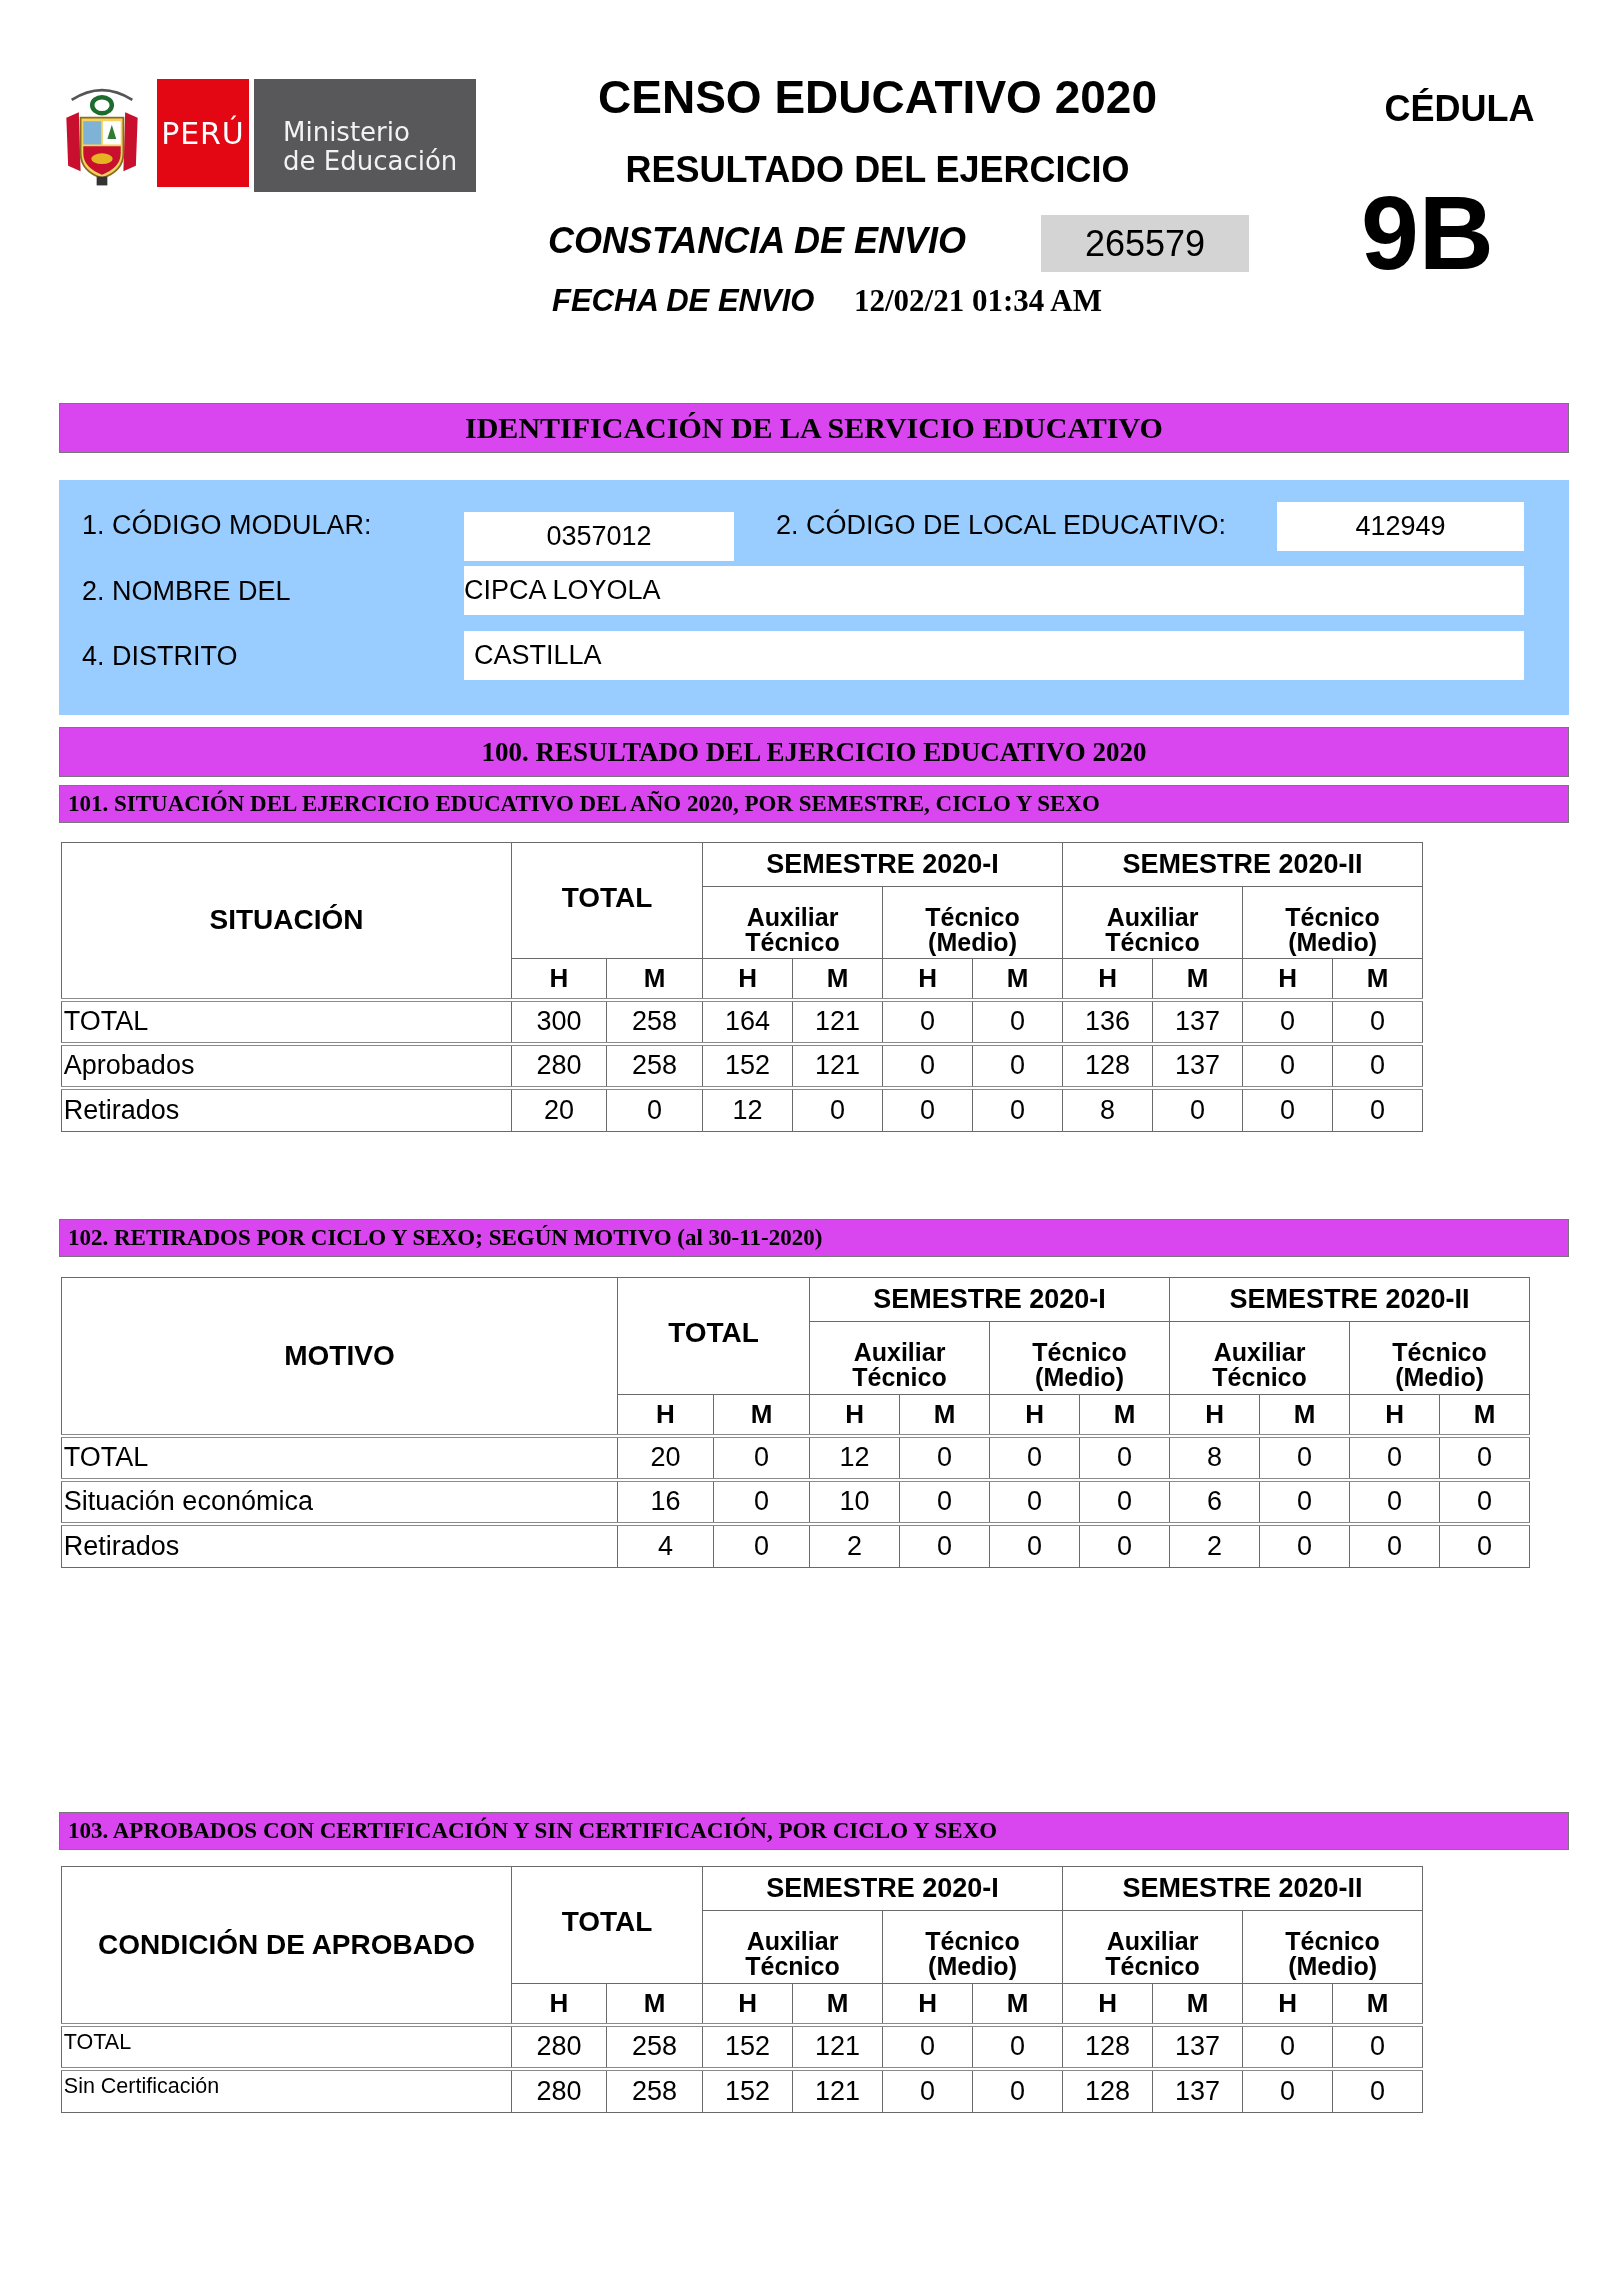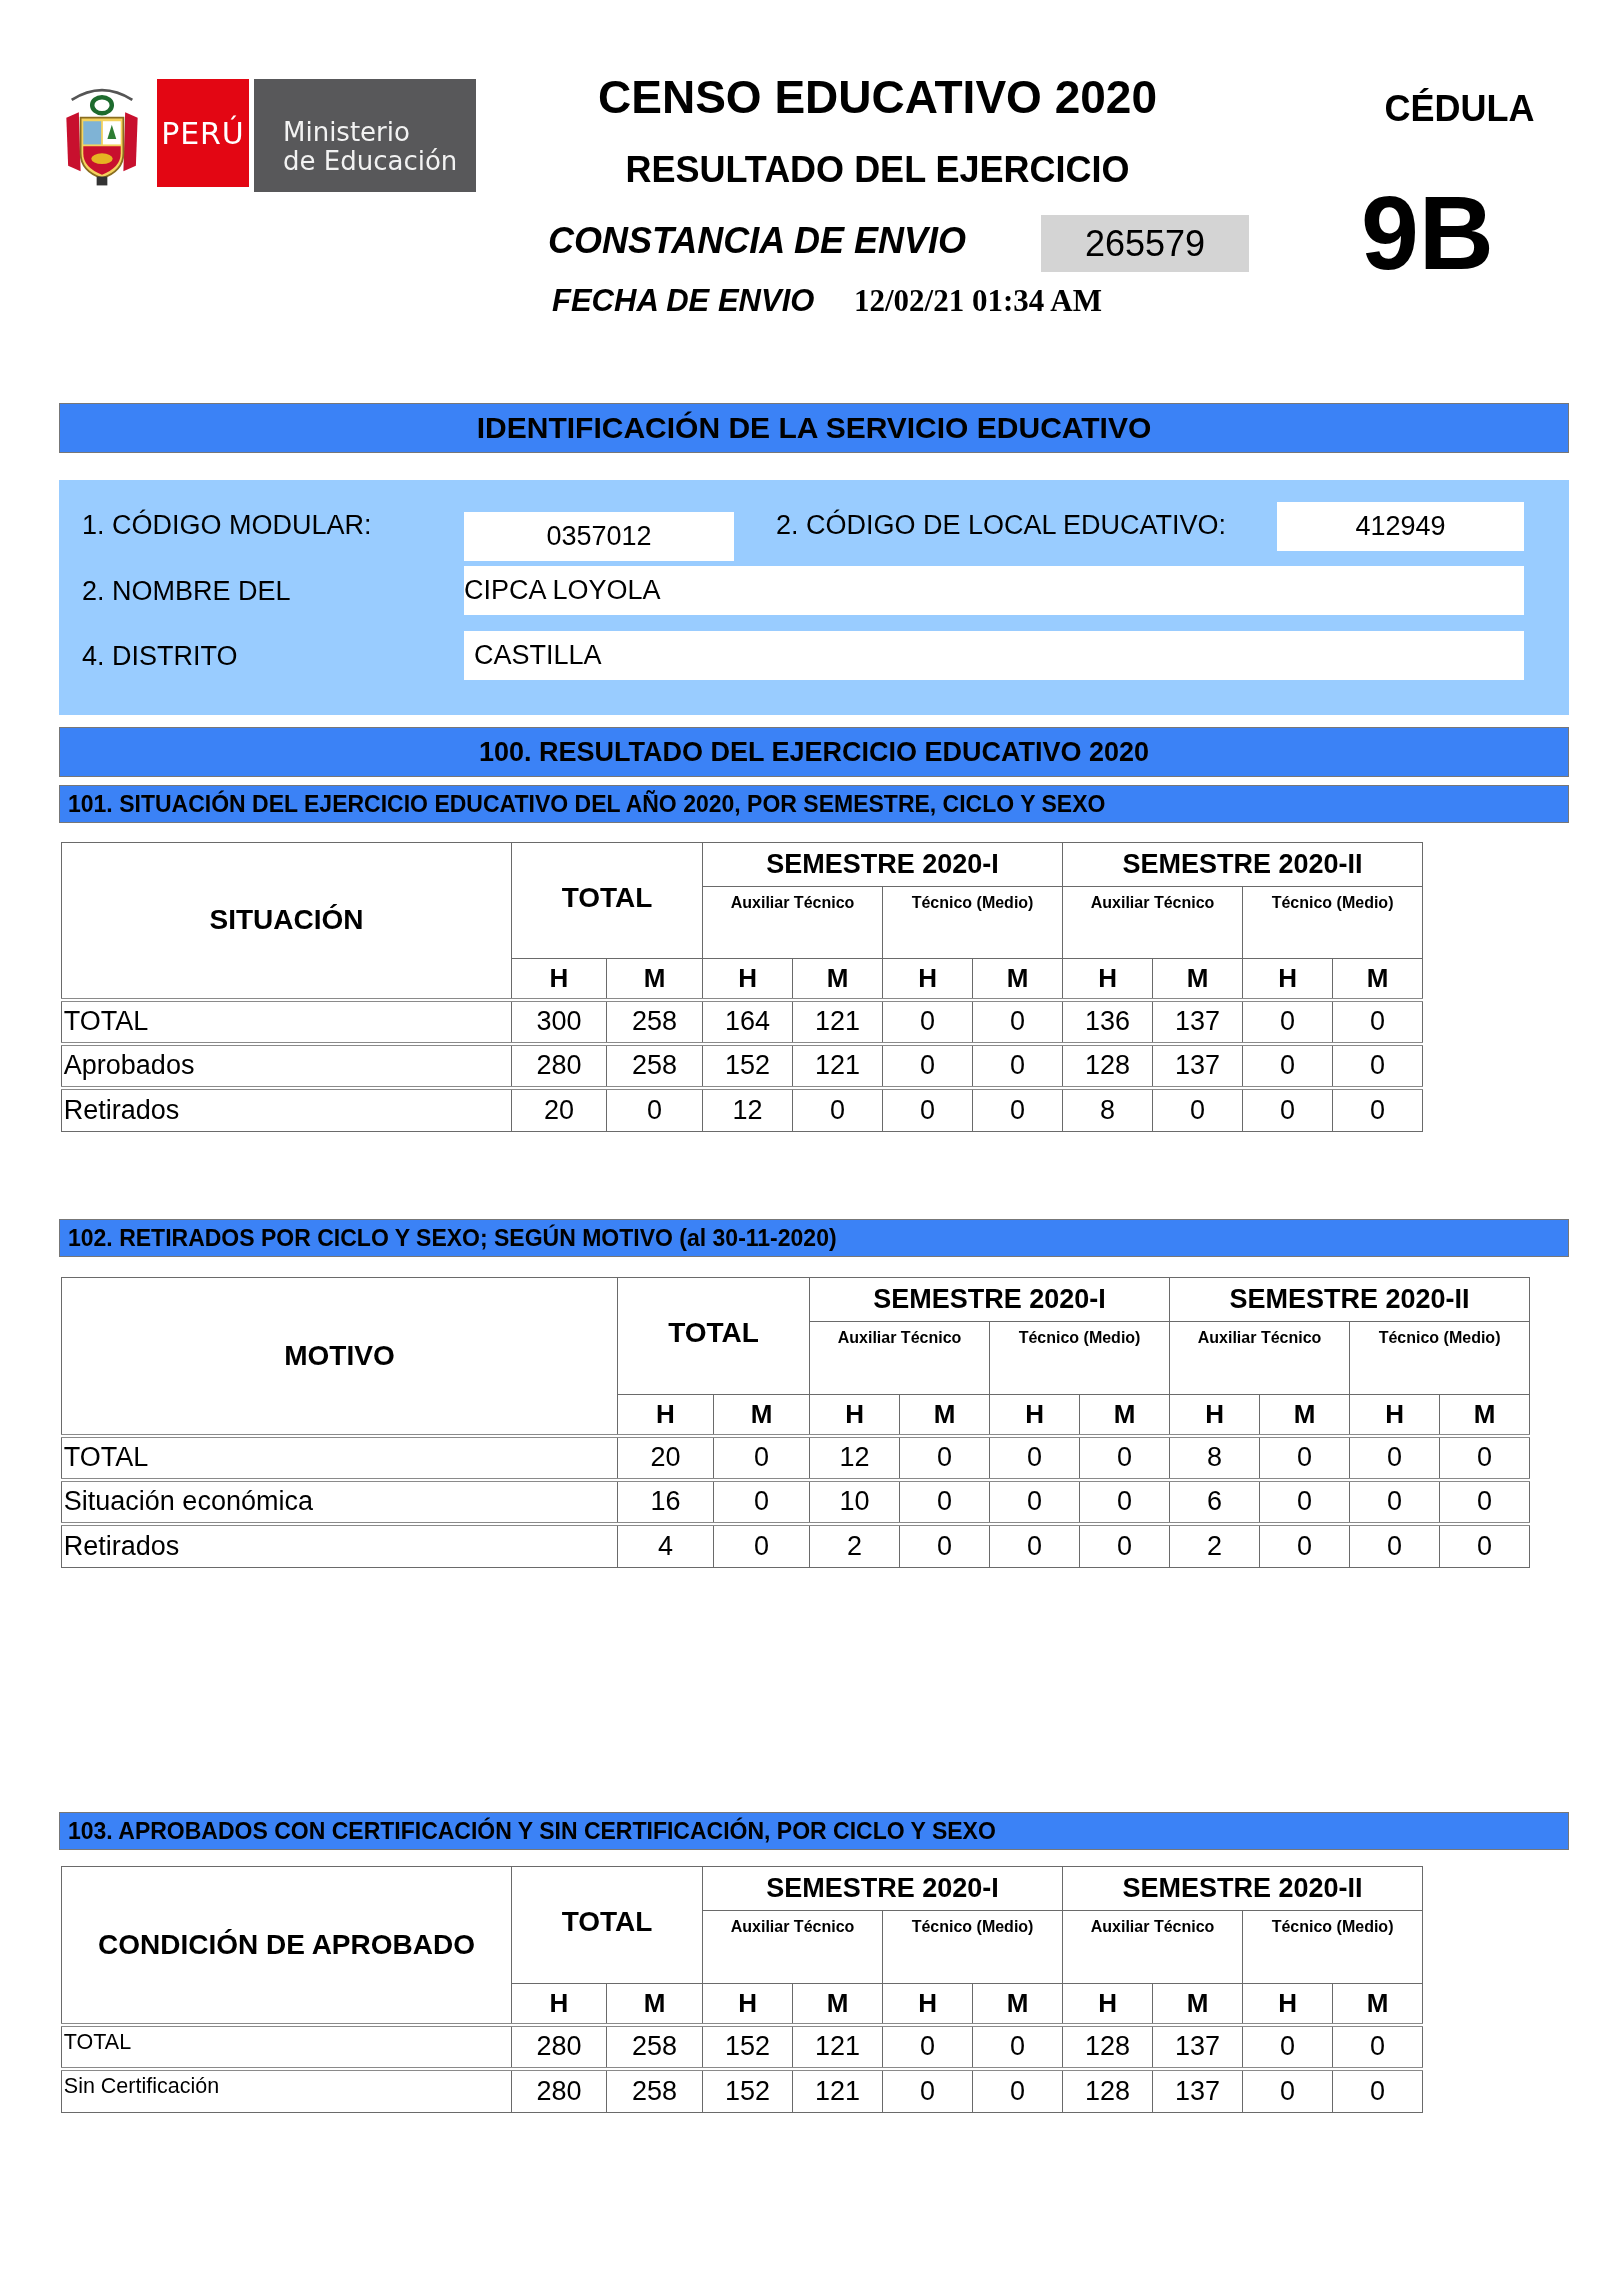--- a/index.html
+++ b/index.html
@@ -14,35 +14,35 @@
   .title1 { left:528px; top:70px; width:699px; text-align:center; font-size:46px; font-weight:bold; }
   .title2 { left:528px; top:149px; width:699px; text-align:center; font-size:36px; font-weight:bold; }
   .const-label { left:548px; top:220px; font-size:36px; font-weight:bold; font-style:italic; }
   .const-value { left:1041px; top:215px; width:208px; height:57px; background:#d4d4d4; display:flex; align-items:center; justify-content:center; font-size:36px; }
   .fecha-label { left:552px; top:283px; font-size:31px; font-weight:bold; font-style:italic; }
   .fecha-value { left:854px; top:283px; font-size:31px; font-weight:bold;font-family:Liberation Serif, serif; }
   .cedula-label { left:1361px; top:88px; width:197px; text-align:center; font-size:36px; font-weight:bold; }
   .cedula-value { left:1361px; top:175px; width:197px; text-align:left; font-size:104px; font-weight:bold; line-height:116px; }
 
   
-  .sec-box { border:1.8px solid #777; box-sizing:border-box; background:#3b82f6; }
+  .sec-box { border:1.8px solid #777; box-sizing:border-box; background:#d946ef;font-family:Liberation Serif, serif; }
   .sec-ident { left:59px; top:403px; width:1510px; height:50px; display:flex; align-items:center; justify-content:center; font-size:30px; font-weight:bold; }
   .blue-panel { left:59px; top:480px; width:1510px; height:235px; background:#99ccff; }
   .lbl { font-size:27px; }
   .field { background:#fff; font-size:27px; display:flex; align-items:center; box-sizing:border-box; }
 
   .sec-100 { left:59px; top:727px; width:1510px; height:50px; display:flex; align-items:center; justify-content:center; font-size:27px; font-weight:bold; }
   .sec-sub { height:38px; display:flex; align-items:center; font-size:23px; font-weight:bold; padding-left:8px; }
 
   
   table.dt { position:absolute; border-collapse:collapse; table-layout:fixed; }
   table.dt td { border:1.8px solid #6a6a6a; padding:0; text-align:center; vertical-align:middle; box-sizing:border-box; }
   table.dt td.hdr-main { font-weight:bold; font-size:28px; }
   table.dt td.hdr-sem { font-weight:bold; font-size:27px; }
-  table.dt td.hdr-sub { font-size:16px; font-weight:bold; vertical-align:top; padding-top:3px; line-height:25px; }
+  table.dt td.hdr-sub { font-size:25px; font-weight:bold; vertical-align:top; padding-top:18px; line-height:25px; }
   table.dt td.hdr-hm { font-weight:bold; font-size:26px; }
   table.dt tr.data td { font-size:27px; border-top:4.5px double #8a8a8a; }
   table.dt tr.data td.rowlabel { text-align:left; padding-left:1.8px; }
   table.dt tr.data.small td.rowlabel { font-size:21.5px; vertical-align:top; padding-top:3.6px; }
 </style>
 </head>
 <body>
 
 <div class="abs escudo">
   <svg width="82" height="107" viewBox="0 0 92 120">

